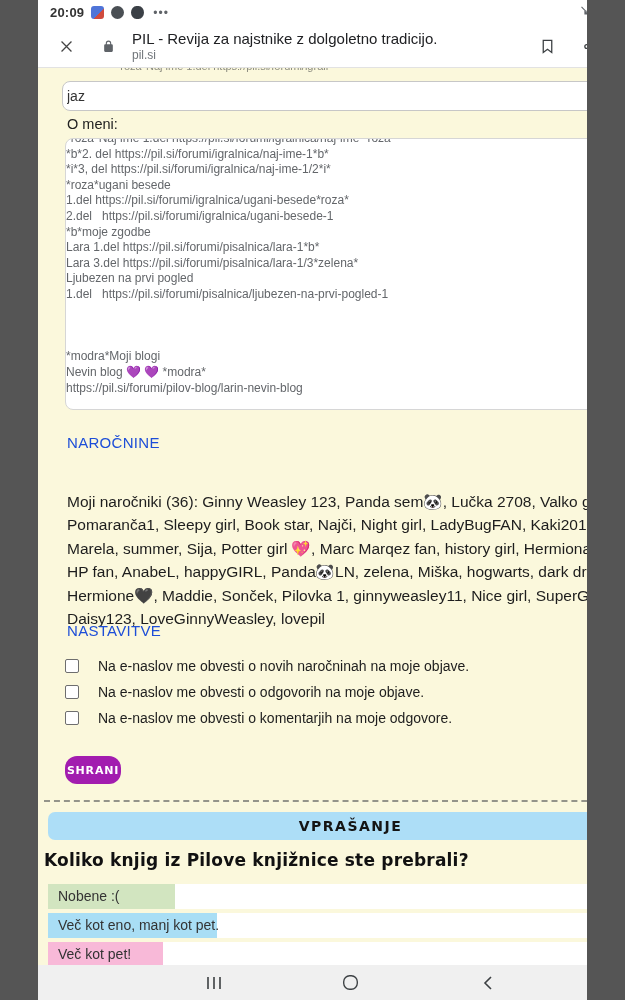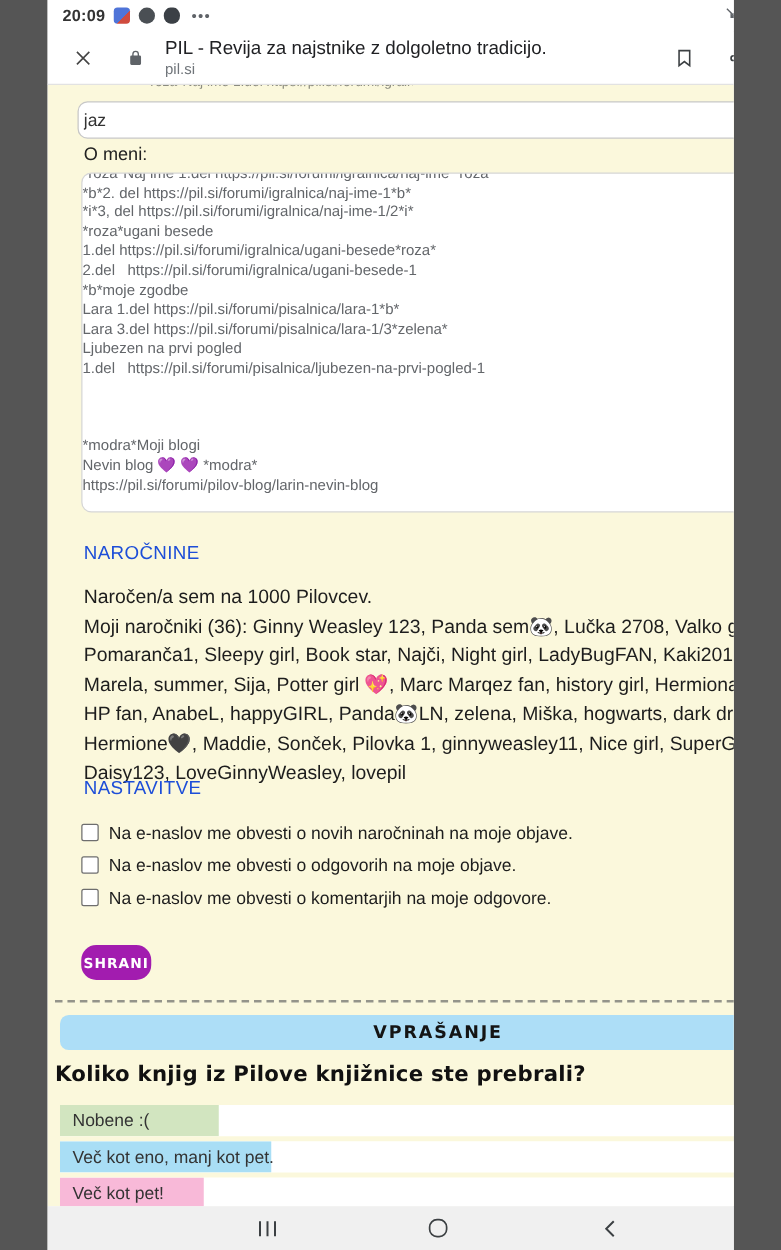--- a/index.html
+++ b/index.html
@@ -46,21 +46,21 @@
   .ta-line { height:15.6px; line-height:15.6px; font-size:12px; color:#63666a; white-space:pre; overflow:hidden; }
   .smiley { position:absolute; right:8px; top:6px; }
   .ta-scrollbar { position:absolute; right:3px; top:34px; width:4px; height:70px; background:#bdbdbd; border-radius:2px; }
 
   .sec-heading { position:absolute; left:29px; font-size:15px; color:#1d4ed8; letter-spacing:.3px; }
   .h-narocnine { top:366px; }
   .h-nastavitve { top:554px; }
 
   .sub-text { position:absolute; left:29px; top:398px; width:572px; font-size:15.5px; color:#1d1d1d; line-height:23.5px; }
 
-  .cb-row { position:absolute; left:27px; display:flex; align-items:center; gap:8px; }
+  .cb-row { position:absolute; left:27px; display:flex; align-items:center; gap:19px; }
   .cb-row-0 { top:590px; } .cb-row-1 { top:616px; } .cb-row-2 { top:642px; }
   .cb-box { width:14px; height:14px; background:#fff; border:1.5px solid #6e6e6e; border-radius:2px; cursor:pointer; flex:0 0 auto; }
   .cb-label { font-size:14px; color:#1d1d1d; }
 
   .save-btn { position:absolute; left:27px; top:688px; width:56px; height:28px; background:#a21caf;
     border:none; border-radius:12px; color:#fff; font-size:11px; font-weight:700; letter-spacing:.8px;
     font-family:"DejaVu Sans",sans-serif; cursor:pointer; }
 
   .dash-divider { position:absolute; left:6px; top:732px; width:613px; border-top:2px dashed #94948a; }
 
@@ -199,21 +199,21 @@
             <circle cx="15.5" cy="10" r="0.8" fill="#9aa0a6"></circle>
             <path d="M8.5 15h7"></path>
           </svg>
       </span>
       <span class="ta-scrollbar"></span>
     </div>
 
     <div class="sec-heading h-narocnine">NAROČNINE</div>
 
     <div class="sub-text">
-      <span>Naročen/a sem na 1000 Pilovcev.</span><br>
+      <br>
       <span>Moji naročniki (36): Ginny Weasley 123, Panda sem🐼, Lučka 2708, Valko gamer, Pomaranča1, Sleepy girl, Book star, Najči, Night girl, LadyBugFAN, Kaki2010, Marela, summer, Sija, Potter girl 💖, Marc Marqez fan, history girl, Hermiona 17, HP fan, AnabeL, happyGIRL, Panda🐼LN, zelena, Miška, hogwarts, dark dragon, Hermione🖤, Maddie, Sonček, Pilovka 1, ginnyweasley11, Nice girl, SuperGirl, Daisy123, LoveGinnyWeasley, lovepil</span>
     </div>
 
     <div class="sec-heading h-nastavitve">NASTAVITVE</div>
 
     <div class="cb-row cb-row-0">
       <span class="cb-box"></span>
       <span class="cb-label">Na e-naslov me obvesti o novih naročninah na moje objave.</span>
     </div>
     <div class="cb-row cb-row-1">

